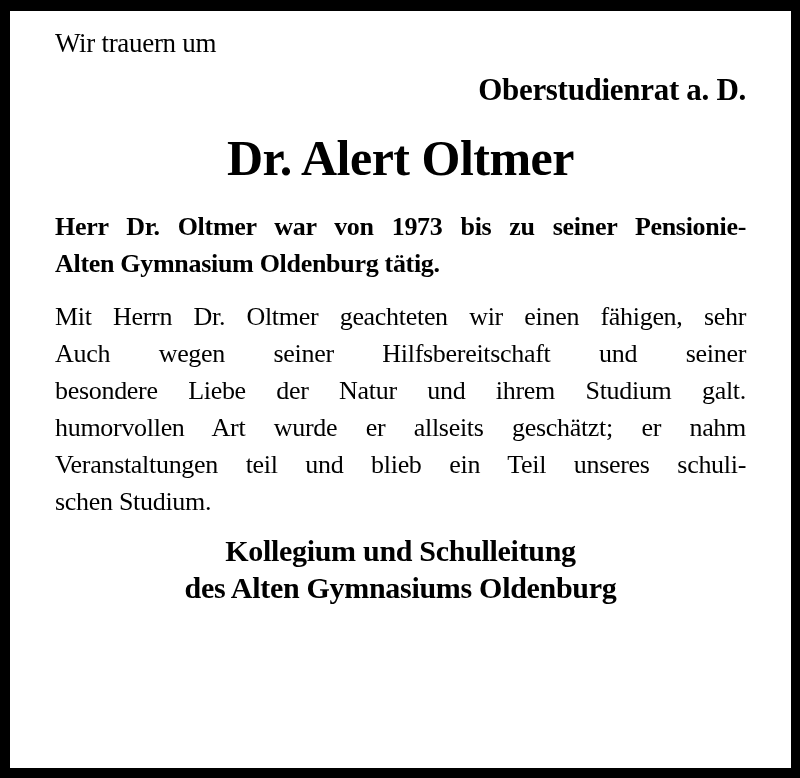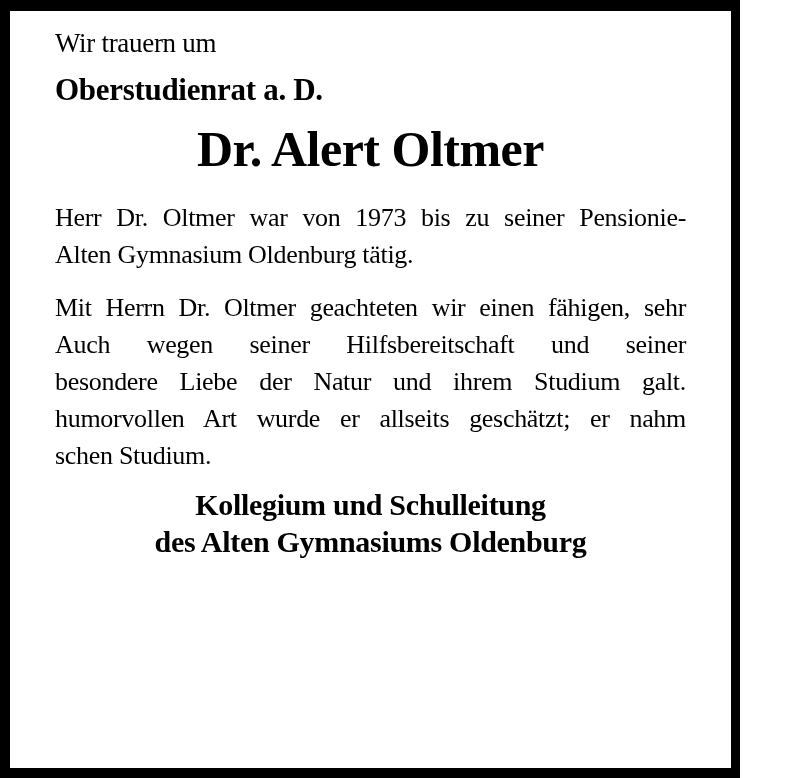--- a/index.html
+++ b/index.html
@@ -7,21 +7,21 @@
     padding: 0;
     width: 800px;
     height: 778px;
     overflow: hidden;
     background: #ffffff;
     font-family: "Liberation Serif", "DejaVu Serif", serif;
   }
   .frame {
     position: absolute;
     left: 0; top: 0;
-    width: 740px; height: 778px;
+    width: 800px; height: 778px;
     background: #000000;
   }
   .sheet {
     position: absolute;
     left: 10px; top: 11px; right: 9px; bottom: 10px;
     background: #ffffff;
     color: #000000;
     padding: 16px 45px 0 45px;
     box-sizing: border-box;
   }
@@ -29,33 +29,33 @@
     font-size: 27px;
     line-height: 32px;
     letter-spacing: -0.3px;
     text-align: left;
   }
   .subtitle {
     margin-top: 12px;
     font-size: 31px;
     line-height: 38px;
     font-weight: bold;
-    text-align: left;
+    text-align: right;
     letter-spacing: -0.3px;
   }
   .name {
-    margin-top: 12px;
+    margin-top: 21px;
     font-size: 50px;
     line-height: 56px;
     font-weight: bold;
     text-align: center;
     letter-spacing: -0.5px;
   }
   .body-paragraphs .para { margin-top: 16px; }
-  .body-paragraphs .para:first-child { margin-top: 22px; }
+  .body-paragraphs .para:first-child { margin-top: 22px; font-weight: bold; }
   .line {
     font-size: 26px;
     line-height: 37px;
     letter-spacing: -0.3px;
     text-align: justify;
     text-align-last: justify;
     white-space: normal;
   }
   .line.last {
     text-align-last: left;
@@ -80,20 +80,21 @@
     <div class="body-paragraphs">
         <div class="para">
           <div class="line">Herr Dr. Oltmer war von 1973 bis zu seiner Pensionie-</div>
           <div class="line last">Alten Gymnasium Oldenburg tätig.</div>
         </div>
         <div class="para">
           <div class="line">Mit Herrn Dr. Oltmer geachteten wir einen fähigen, sehr</div>
           <div class="line">Auch wegen seiner Hilfsbereitschaft und seiner</div>
           <div class="line">besondere Liebe der Natur und ihrem Studium galt.</div>
           <div class="line">humorvollen Art wurde er allseits geschätzt; er nahm</div>
+          <div class="line">Veranstaltungen teil und blieb ein Teil unseres schuli-</div>
           <div class="line last">schen Studium.</div>
         </div>
       </div>
     <div class="signature">
       <div>Kollegium und Schulleitung</div>
       <div>des Alten Gymnasiums Oldenburg</div>
     </div>
   </div>
 </div>
 

